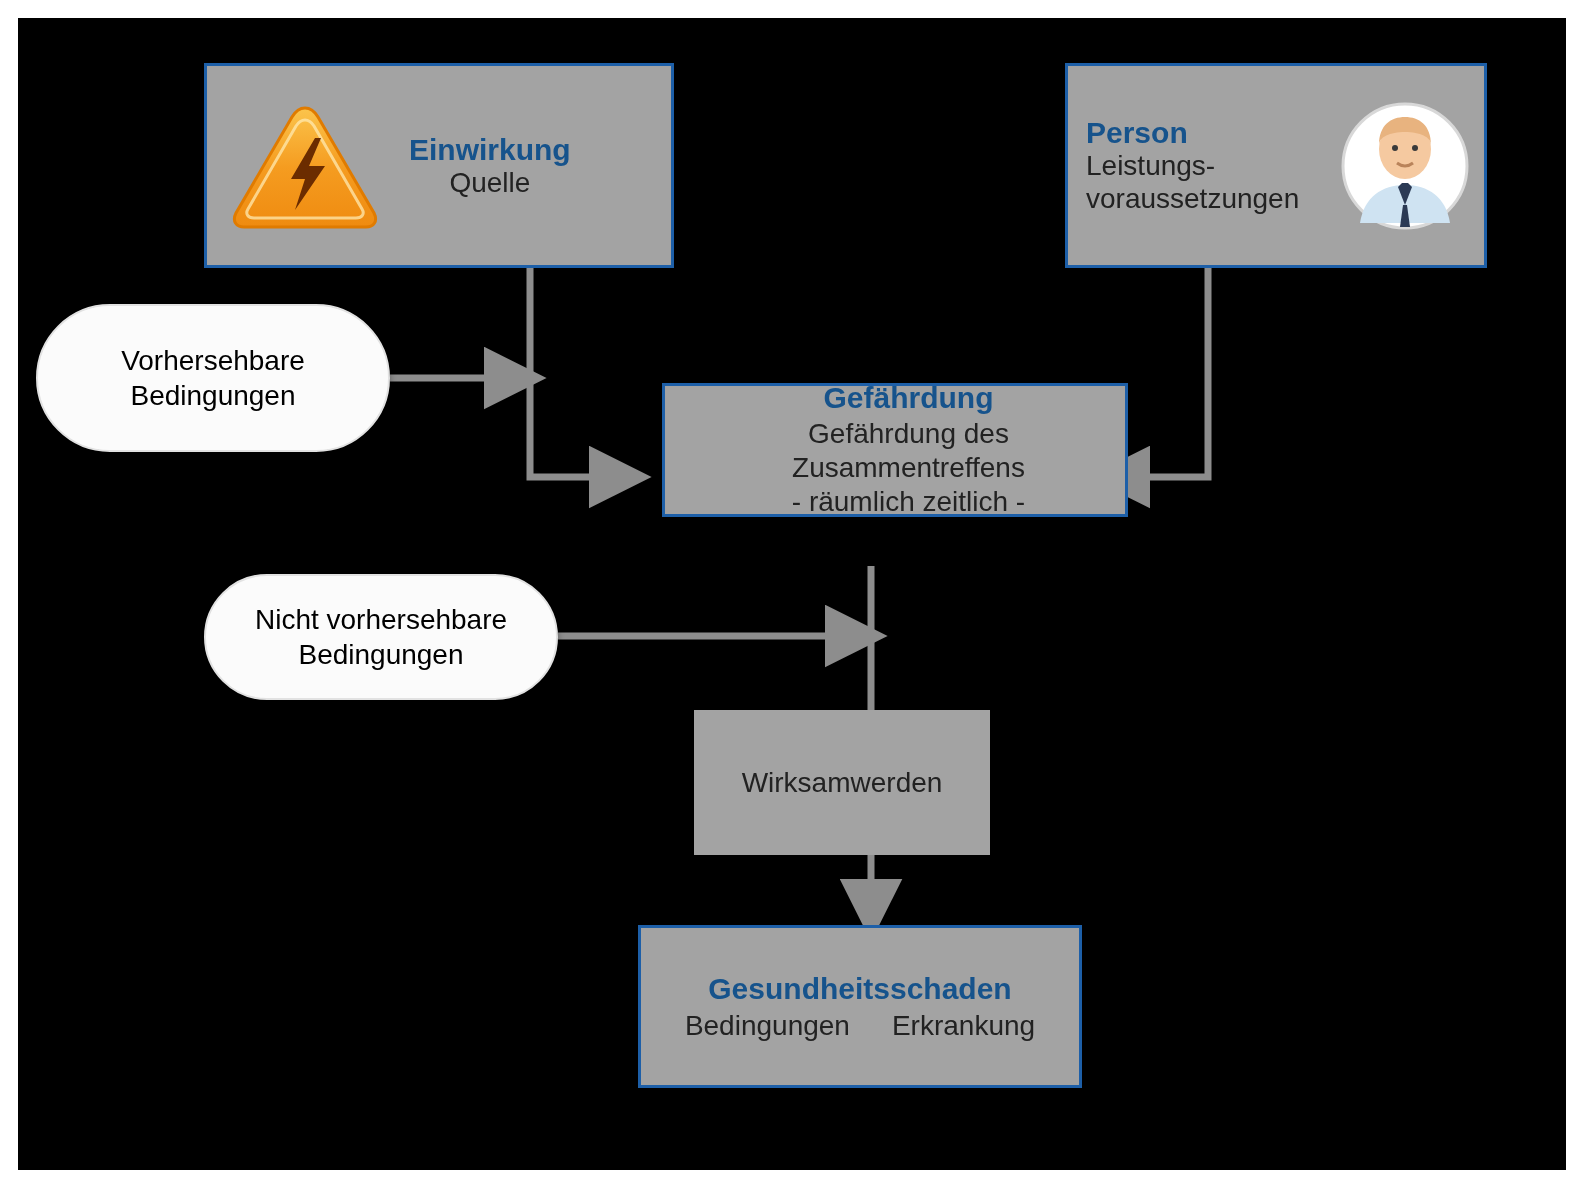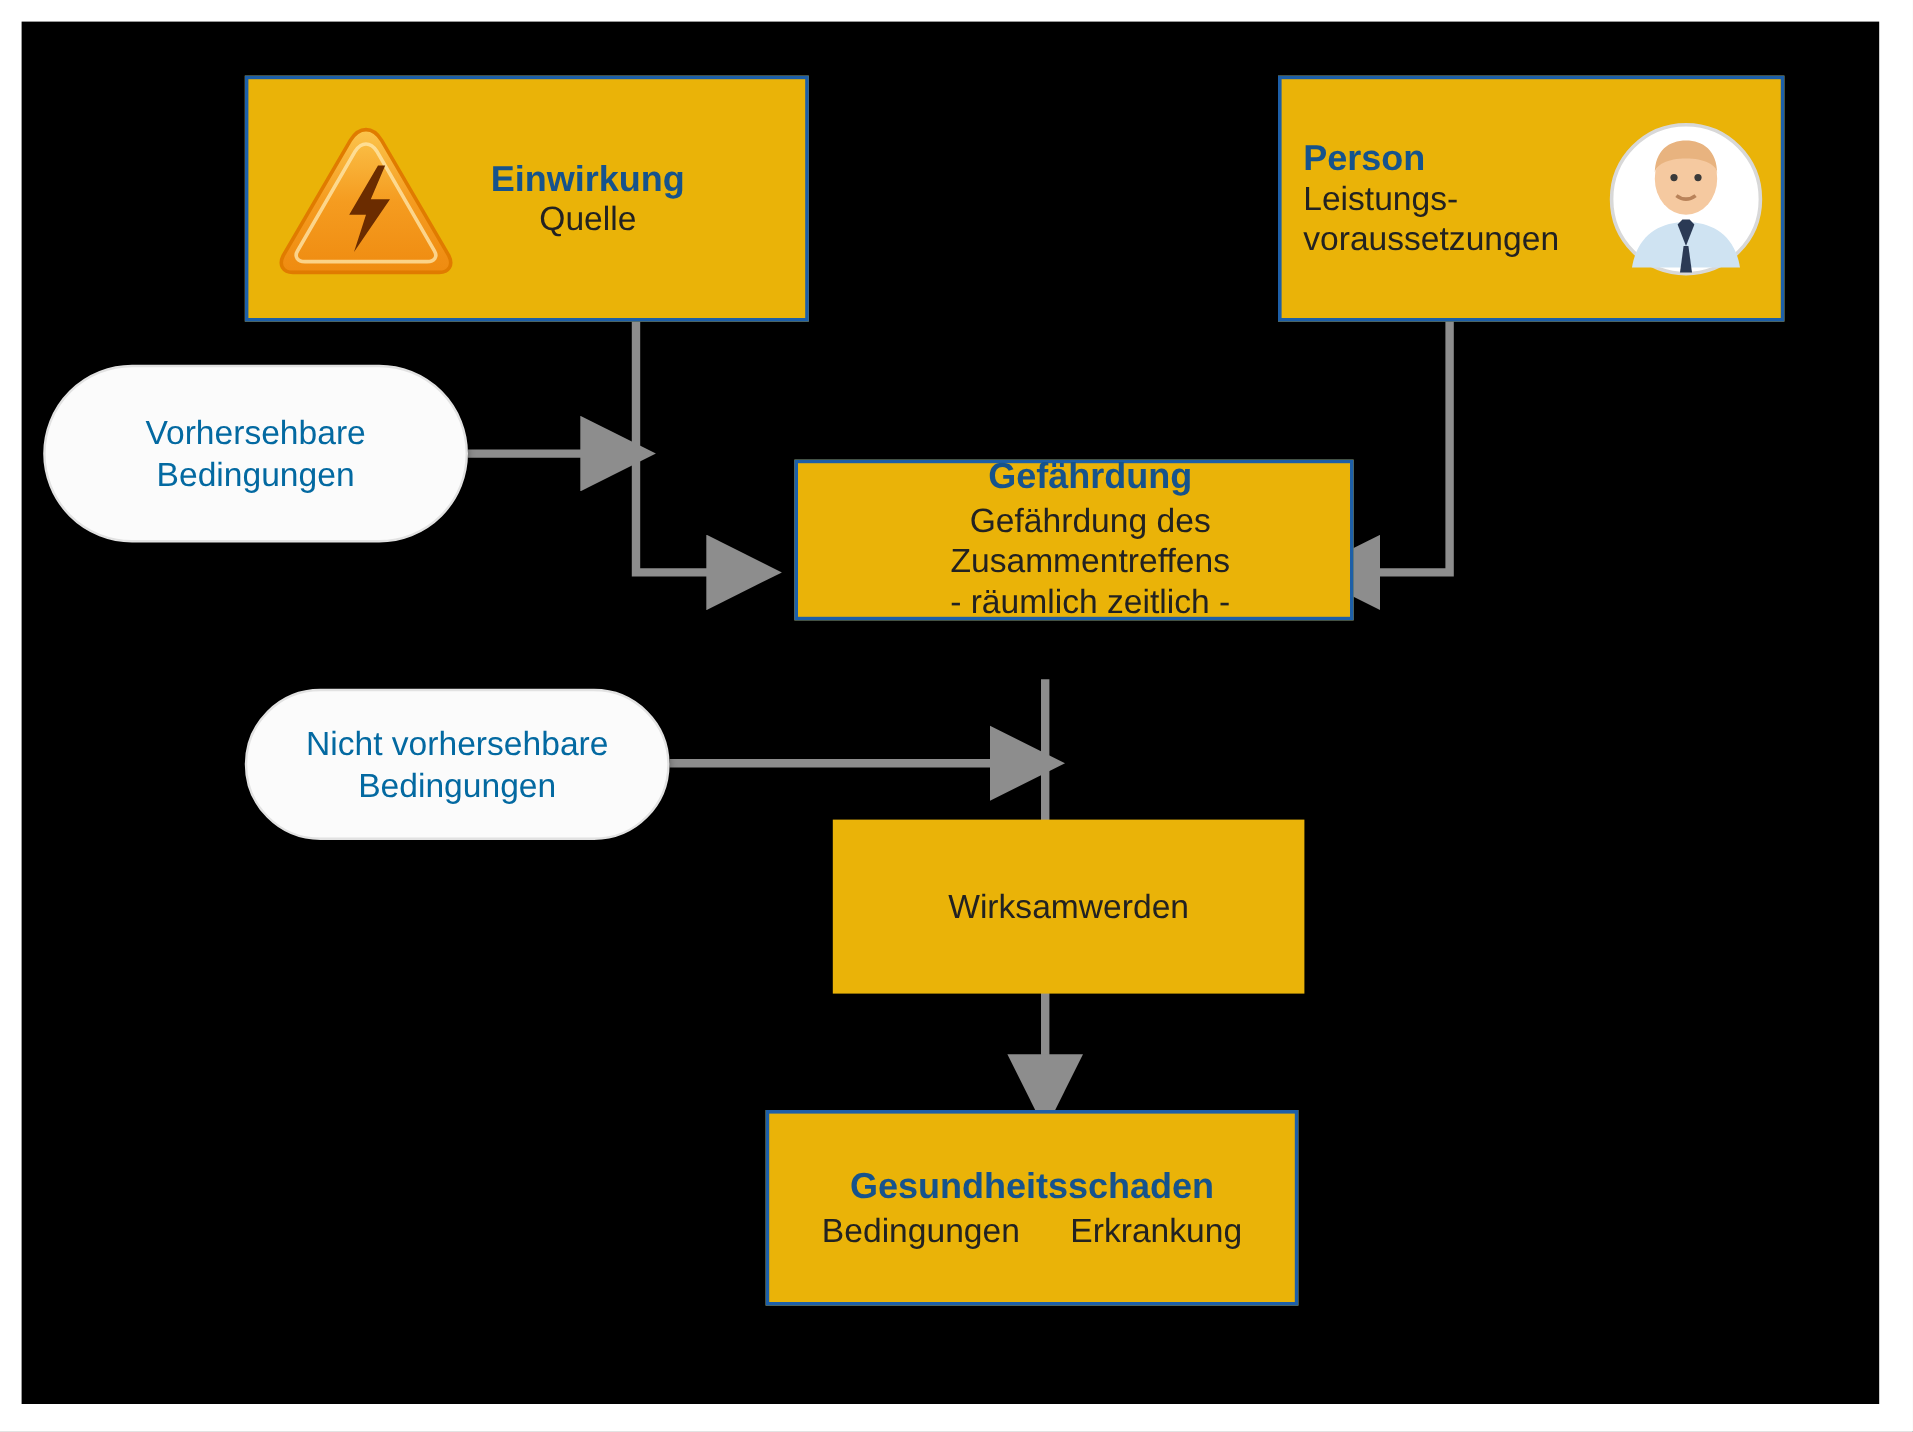--- a/index.html
+++ b/index.html
@@ -30,21 +30,21 @@
     left: 0;
     top: 0;
     width: 1548px;
     height: 1152px;
     overflow: visible;
   }
 
   .node {
     position: absolute;
     box-sizing: border-box;
-    background: #eab308;
+    background: #a3a3a3;
     display: flex;
     flex-direction: column;
     align-items: center;
     justify-content: center;
     text-align: center;
   }
   .boxed {
     border: 3px solid #1d5fa8;
   }
   .plainbox {
@@ -112,22 +112,22 @@
     width: 466px;
     height: 134px;
     padding-left: 27px;
   }
   #node-gefaehrdung .title { font-size: 30px; margin-bottom: 2px; }
   #node-gefaehrdung .sub { font-size: 28px; line-height: 1.22; }
 
   
   #node-wirksam {
     left: 676px;
-    top: 665px;
-    width: 393px;
+    top: 692px;
+    width: 296px;
     height: 145px;
   }
   #node-wirksam .sub { font-size: 28px; }
 
   
   #node-schaden {
     left: 620px;
     top: 907px;
     width: 444px;
     height: 163px;
@@ -144,21 +144,21 @@
   .pill {
     position: absolute;
     box-sizing: border-box;
     background: #fbfbfb;
     border: 2px solid #e2e2e2;
     border-radius: 78px;
     display: flex;
     align-items: center;
     justify-content: center;
     text-align: center;
-    color: #0369a1;
+    color: #000000;
     font-size: 28px;
     line-height: 1.25;
     box-shadow: 0 3px 6px rgba(0,0,0,0.35);
   }
   #pill-vorher {
     left: 18px;
     top: 286px;
     width: 354px;
     height: 148px;
   }

